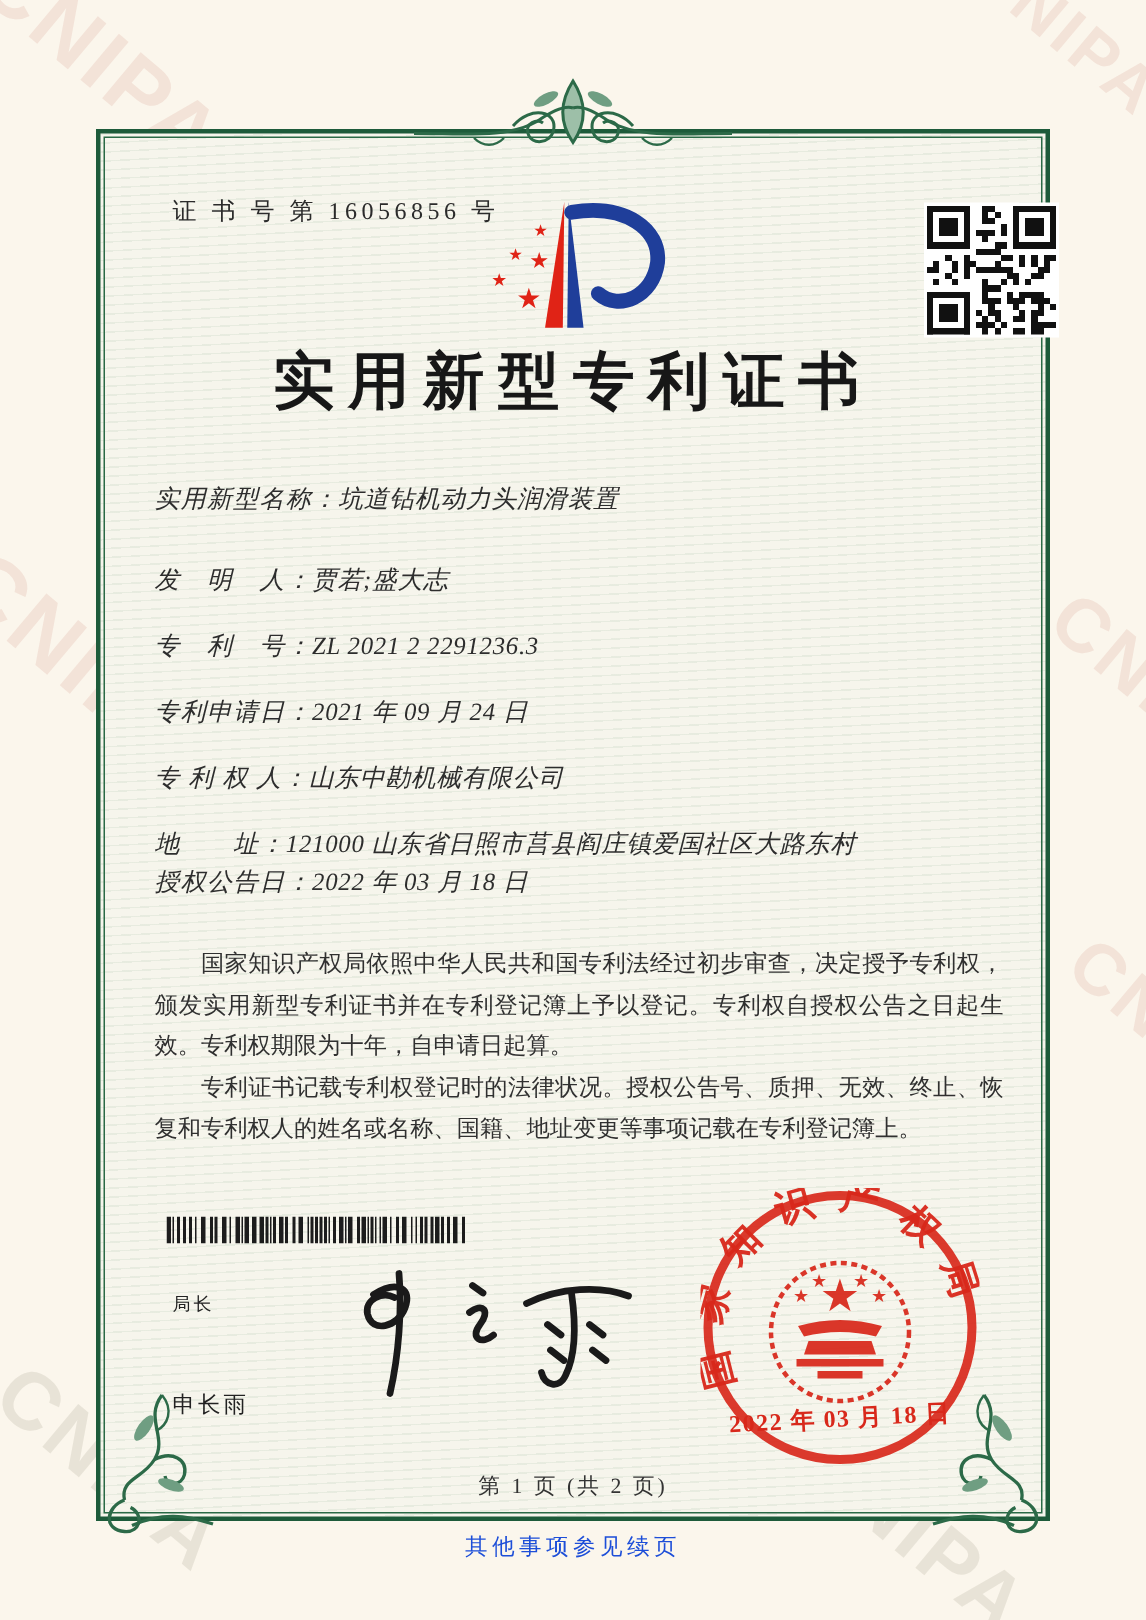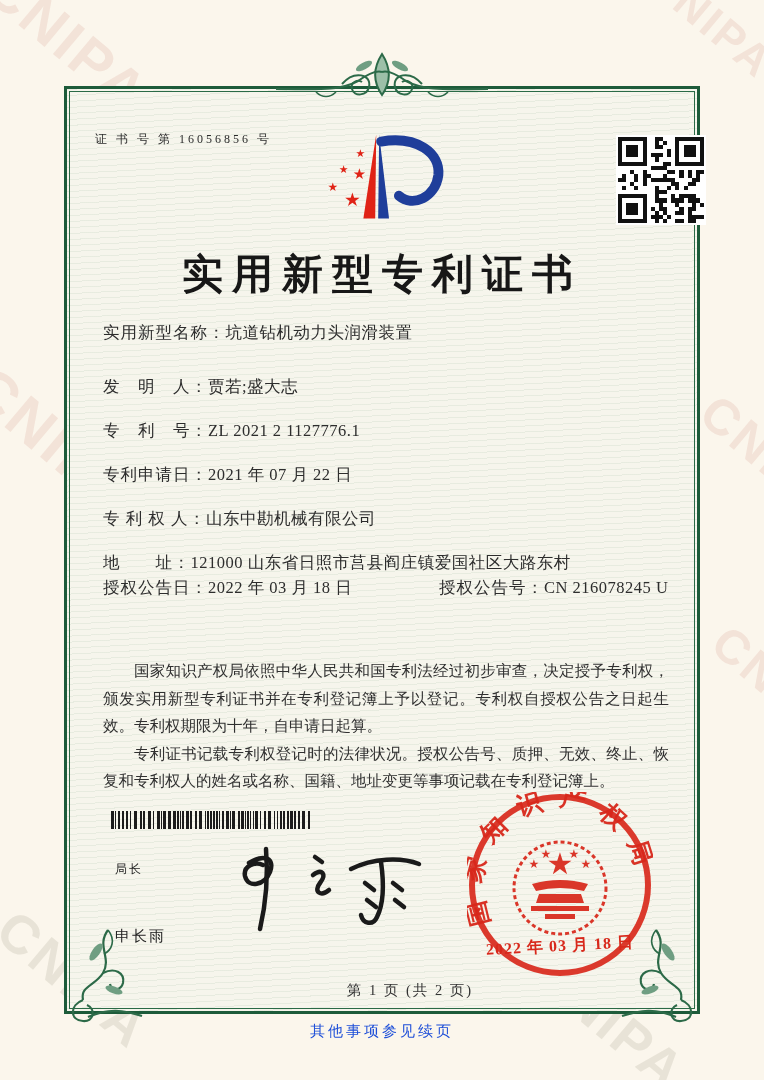--- a/index.html
+++ b/index.html
@@ -23,53 +23,53 @@
     position:absolute;left:64px;top:86px;width:630px;height:922px;
     border:3px solid #1d5b3a;
     background:
       repeating-linear-gradient(177deg,
         rgba(132,170,138,0.13) 0px, rgba(132,170,138,0.13) 1px,
         rgba(0,0,0,0) 1px, rgba(0,0,0,0) 6px),
       #f6f5ec;
   }
   .frame-inner{position:absolute;inset:2px;border:1px solid #2a6a46;pointer-events:none;}
   
-  .cert-no{position:absolute;left:28px;top:42px;font-size:12px;letter-spacing:3px;color:#2b2b2b;text-align:right;}
+  .cert-no{position:absolute;left:48px;top:42px;font-size:16px;letter-spacing:3px;color:#2b2b2b;text-align:right;}
   .logo{position:absolute;left:250px;top:42px;width:148px;height:96px;}
   .qr{position:absolute;left:549px;top:46px;width:86px;height:86px;background:#fff;padding:2px;}
   .title{
     position:absolute;left:0;top:138px;width:100%;text-align:center;
-    font-size:41px;font-weight:700;letter-spacing:9px;color:#171717;margin-top:20px;
-  }
-  
-  .fieldrow{position:absolute;left:36px;font-size:16.5px;color:#2d2d2d;white-space:nowrap;}
+    font-size:41px;font-weight:700;letter-spacing:9px;color:#171717;
+  }
+  
+  .fieldrow{position:absolute;left:36px;font-size:16.5px;color:#2d2d2d;white-space:nowrap;font-style:italic;}
   .fieldrow .flabel{letter-spacing:1px;}
   .fieldrow .fvalue{letter-spacing:0.5px;}
   .grant-no{position:absolute;left:336px;top:0;}
   
   .body-text{
-    position:absolute;left:36px;top:568px;width:566px;
+    position:absolute;left:36px;top:540px;width:566px;
     font-size:15.5px;line-height:1.78;text-align:justify;color:#303030;
   }
   .body-text p{margin:0;text-indent:2em;}
   
   .barcode{position:absolute;left:44px;top:722px;width:200px;height:18px;}
   .director-title{position:absolute;left:48px;top:772px;font-size:12px;letter-spacing:2px;color:#222;}
   .director-name{position:absolute;left:48px;top:838px;font-size:15px;letter-spacing:2px;color:#222;}
   .signature{position:absolute;left:148px;top:752px;width:220px;height:96px;}
   
   .seal{position:absolute;left:400px;top:703px;width:186px;height:186px;}
   .seal svg{position:absolute;inset:0;}
   .seal-date{
     position:absolute;left:0;top:144px;width:100%;text-align:center;
     color:#d8281b;font-size:16px;font-weight:600;letter-spacing:1px;
     transform:rotate(-3deg);white-space:nowrap;
   }
   
-  .page-num{position:absolute;left:0;top:892px;width:100%;text-align:center;font-size:14.5px;letter-spacing:2px;color:#333;padding-left:28px;}
+  .page-num{position:absolute;left:0;top:892px;width:100%;text-align:center;font-size:14.5px;letter-spacing:2px;color:#333;}
   .continuation{position:absolute;left:0;top:1022px;width:100%;text-align:center;font-size:15px;letter-spacing:3px;color:#1d4ed8;}
   
   .flourish{position:absolute;pointer-events:none;}
   .fl-top{left:272px;top:48px;width:220px;height:52px;}
   .fl-bl{left:52px;top:928px;width:92px;height:96px;}
   .fl-br{left:620px;top:928px;width:92px;height:96px;transform:scaleX(-1);}
 </style>
 </head>
 <body>
 
@@ -226,37 +226,34 @@
 
     <div class="title">实用新型专利证书</div>
 
     <div class="fieldrow" style="top:233px">
       <span class="flabel">实用新型名称：</span><span class="fvalue">坑道钻机动力头润滑装置</span>
     </div>
     <div class="fieldrow" style="top:287px">
       <span class="flabel">发　明　人：</span><span class="fvalue">贾若;盛大志</span>
     </div>
     <div class="fieldrow" style="top:331px">
-      <span class="flabel">专　利　号：</span><span class="fvalue">ZL 2021 2 1127776.1</span>
+      <span class="flabel">专　利　号：</span><span class="fvalue">ZL 2021 2 2291236.3</span>
     </div>
     <div class="fieldrow" style="top:375px">
-      <span class="flabel">专利申请日：</span><span class="fvalue">2021 年 07 月 22 日</span>
+      <span class="flabel">专利申请日：</span><span class="fvalue">2021 年 09 月 24 日</span>
     </div>
     <div class="fieldrow" style="top:419px">
       <span class="flabel">专 利 权 人：</span><span class="fvalue">山东中勘机械有限公司</span>
     </div>
     <div class="fieldrow" style="top:463px">
       <span class="flabel">地　　址：</span><span class="fvalue">121000 山东省日照市莒县阎庄镇爱国社区大路东村</span>
     </div>
     <div class="fieldrow" style="top:488px;width:566px">
       <span>
         <span class="flabel">授权公告日：</span><span class="fvalue">2022 年 03 月 18 日</span>
-      </span>
-      <span class="grant-no">
-        <span class="flabel">授权公告号：</span><span class="fvalue">CN 216078245 U</span>
       </span>
     </div>
 
     <div class="body-text">
       <p>国家知识产权局依照中华人民共和国专利法经过初步审查，决定授予专利权，颁发实用新型专利证书并在专利登记簿上予以登记。专利权自授权公告之日起生效。专利权期限为十年，自申请日起算。</p>
       <p>专利证书记载专利权登记时的法律状况。授权公告号、质押、无效、终止、恢复和专利权人的姓名或名称、国籍、地址变更等事项记载在专利登记簿上。</p>
     </div>
 
     <svg class="barcode" viewBox="0 0 200 18" preserveAspectRatio="none" fill="#1c1c1c">
         <rect x="0" y="0" width="3" height="18"></rect>

